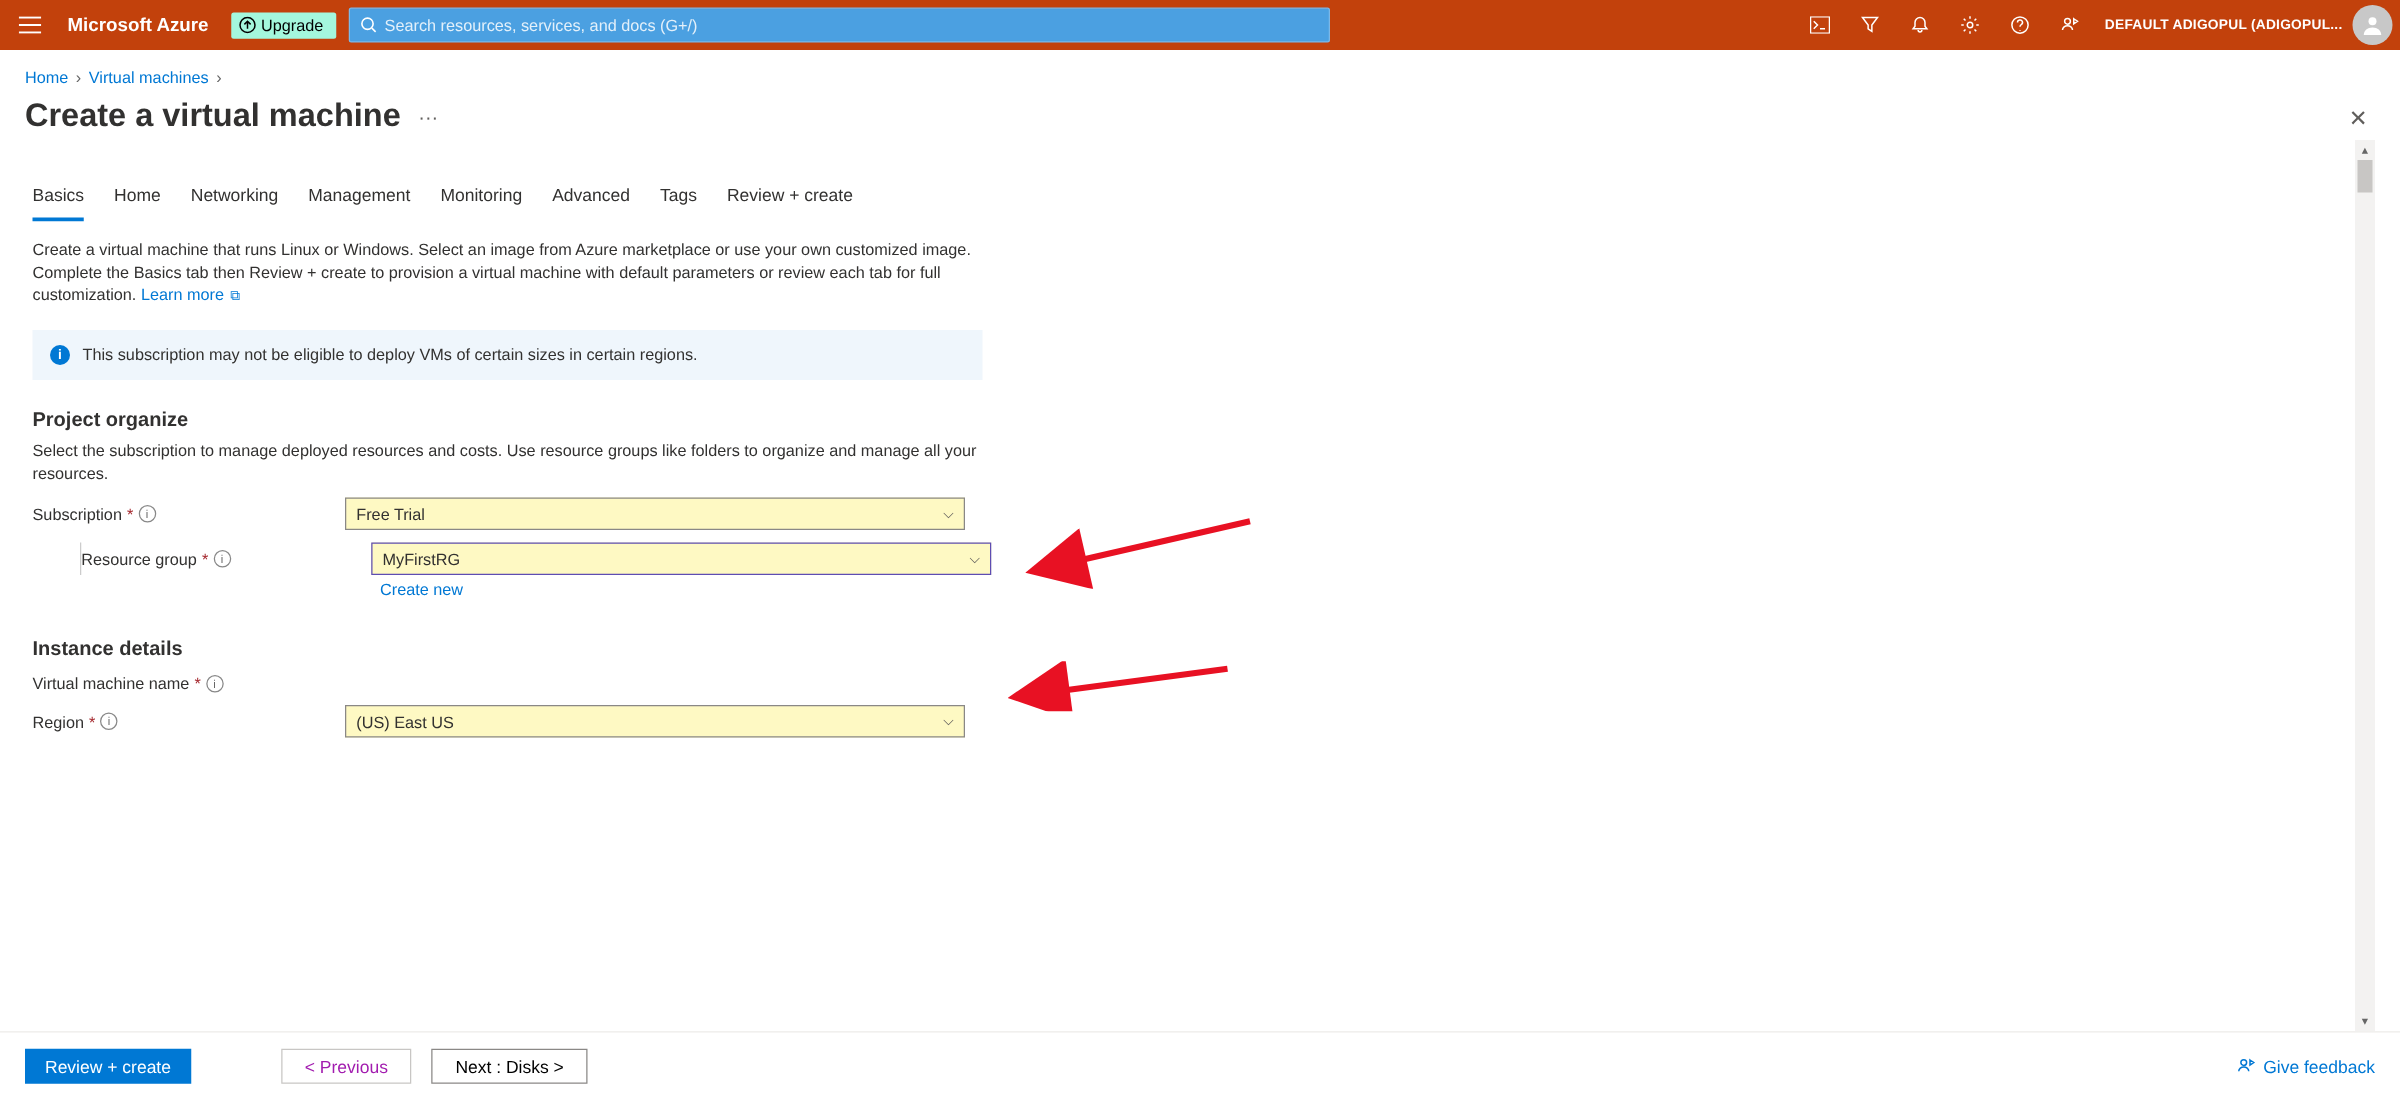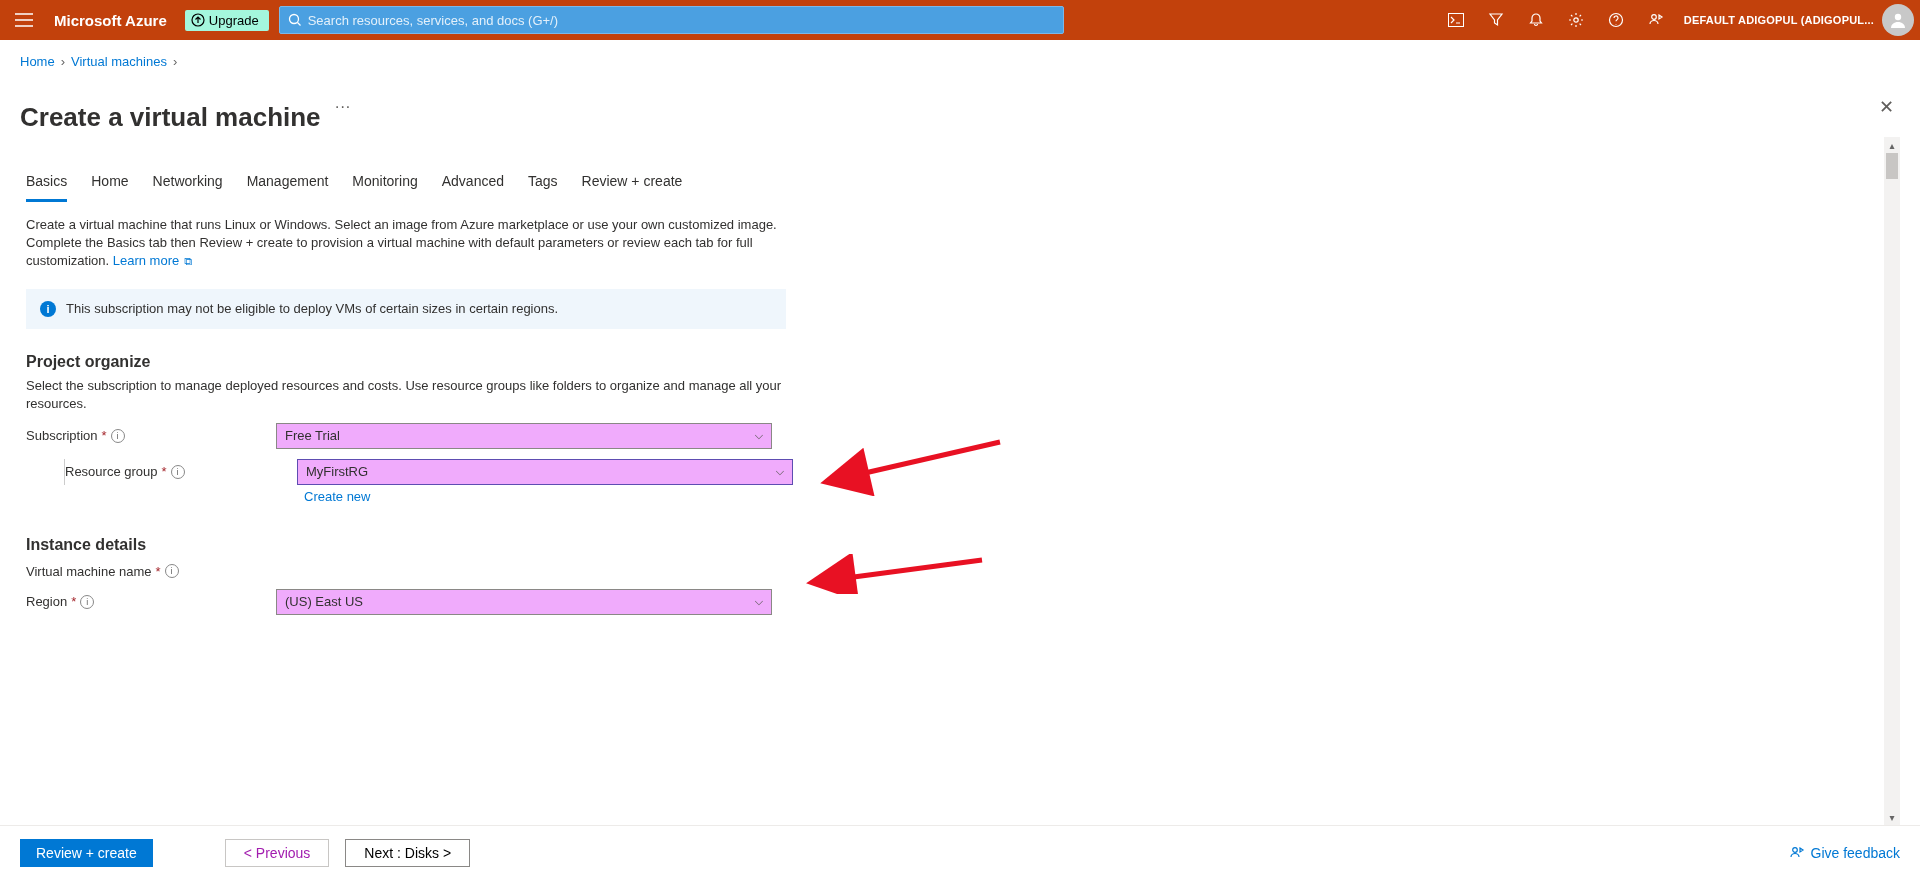--- a/index.html
+++ b/index.html
@@ -18,21 +18,21 @@
   .topbar-icon { width: 40px; height: 40px; display: flex; align-items: center; justify-content: center; cursor: pointer; }
   .dir-label { font-size: 11px; font-weight: 600; padding: 0 8px; letter-spacing: 0.2px; }
   .avatar { width: 32px; height: 32px; border-radius: 50%; background: #c8c8c8; display:flex; align-items:center; justify-content:center; margin-right: 6px; }
 
   
   .page { padding: 10px 20px 0 20px; height: calc(100% - 40px - 54px); display: flex; flex-direction: column; }
   .breadcrumb { font-size: 13px; color: #0078d4; display: flex; align-items: center; gap: 6px; padding: 4px 0 8px 0; }
   .breadcrumb a { color: #0078d4; text-decoration: none; cursor: pointer; }
   .breadcrumb .chev { color: #666; }
   .title-row { display: flex; align-items: center; justify-content: space-between; }
-  .page-title { font-size: 26px; font-weight: 600; color: #323130; padding-bottom: 4px; margin-top: 25px; }
+  .page-title { font-size: 26px; font-weight: 600; color: #323130; padding-bottom: 4px; }
   .title-left { display:flex; align-items:center; gap:14px; }
   .close-x { font-size: 18px; color: #605e5c; cursor: pointer; padding: 6px; }
 
   
   .content-wrap { position: relative; flex: 1; overflow: hidden; }
   .content { position:absolute; left:0; right:18px; top:0; bottom:0; overflow:hidden; padding-top: 30px; }
   .fake-scrollbar-track { position:absolute; right:0; top:0; bottom:0; width:16px; background:#f3f2f1; }
   .fake-scrollbar-thumb { position:absolute; right:2px; top:0; width:12px; height:26px; background:#c8c6c4; border-radius:0; }
   .fake-scroll-arrow { position:absolute; right:0; width:16px; height:16px; display:flex; align-items:center; justify-content:center; color:#666; font-size:10px; }
   .fake-scroll-arrow.top { top:0; }
@@ -53,21 +53,21 @@
   .section-title { font-size: 16px; font-weight: 600; margin: 24px 6px 6px 6px; }
   .section-desc { margin: 2px 6px 10px 6px; max-width: 760px; font-size: 13px; color:#323130; line-height:1.4; }
 
   .field-row { display:flex; align-items:center; margin: 10px 6px 0 6px; }
   .field-row.indent { margin-left: 46px; }
   .field-label { width: 250px; font-size: 13px; display:flex; align-items:center; gap:4px; }
   .field-label.indent { width: 232px; }
   .req { color:#a4262c; }
   .info-o { width:14px; height:14px; border:1px solid #888; border-radius:50%; display:inline-flex; align-items:center; justify-content:center; font-size:9px; color:#666; }
 
-  .dd { width: 496px; height: 26px; border:1px solid #8a8886; display:flex; align-items:center; justify-content:space-between; padding:0 8px; font-size:13px; background:#f0abfc; cursor:pointer; }
+  .dd { width: 496px; height: 26px; border:1px solid #8a8886; display:flex; align-items:center; justify-content:space-between; padding:0 8px; font-size:13px; background:#fef9c3; cursor:pointer; }
   .dd.purple { border-color:#5e4db2; }
   .dd .chev-d { color:#605e5c; font-size:11px; }
   .txt-in { width:496px; height:26px; border:1px solid #5e4db2; padding:0 8px; font-size:13px; outline:none; }
   .check-ok { color:#107c10; font-size:13px; }
 
   .linklike { color:#0078d4; font-size:13px; cursor:pointer; margin:4px 0 0 284px; }
 
   
   .arrow { position:absolute; pointer-events:none; }
   .arrow svg { display:block; }

